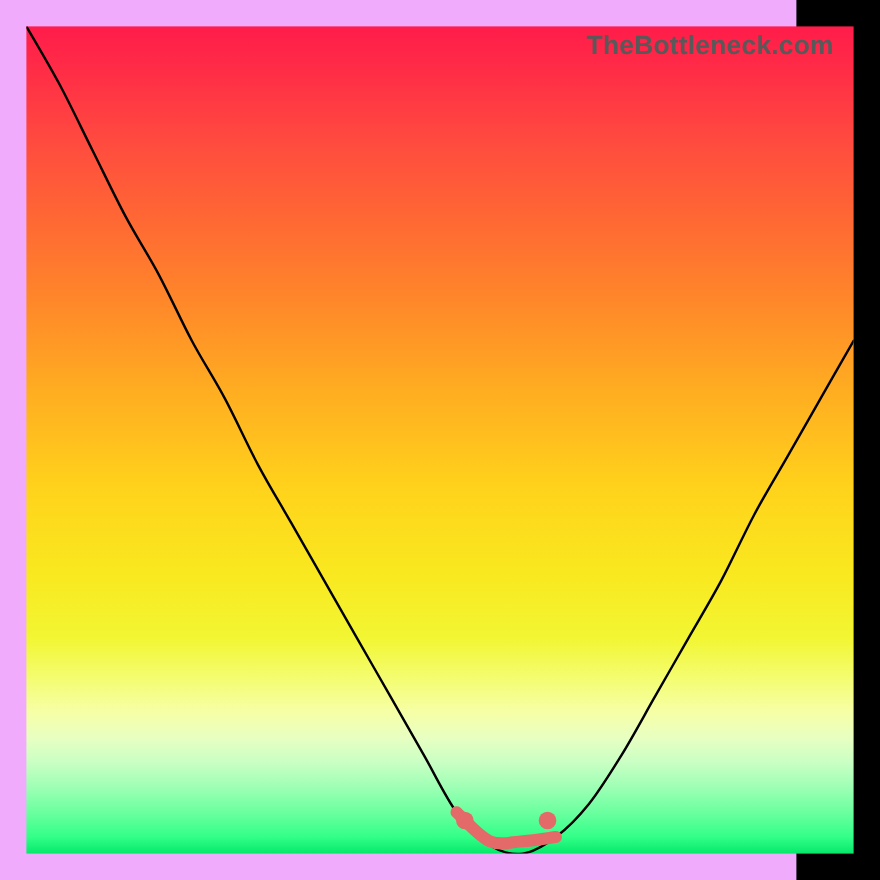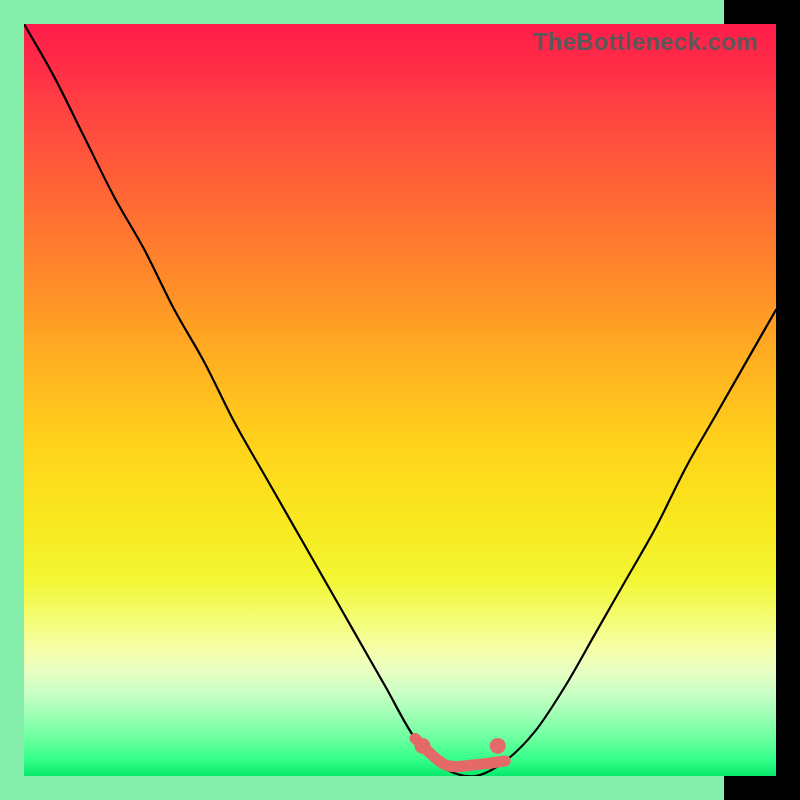--- a/index.html
+++ b/index.html
@@ -8,21 +8,21 @@
     width: 800px;
     height: 800px;
     overflow: hidden;
     background: #000;
     font-family: Arial, Helvetica, sans-serif;
   }
   .stage {
     position: relative;
     width: 724px;
     height: 800px;
-    background: #86efac;
+    background: #f0abfc;
   }
   .plot {
     position: absolute;
     left: 24px;
     top: 24px;
     width: 752px;
     height: 752px;
   }
   .gradient {
     position: absolute;

